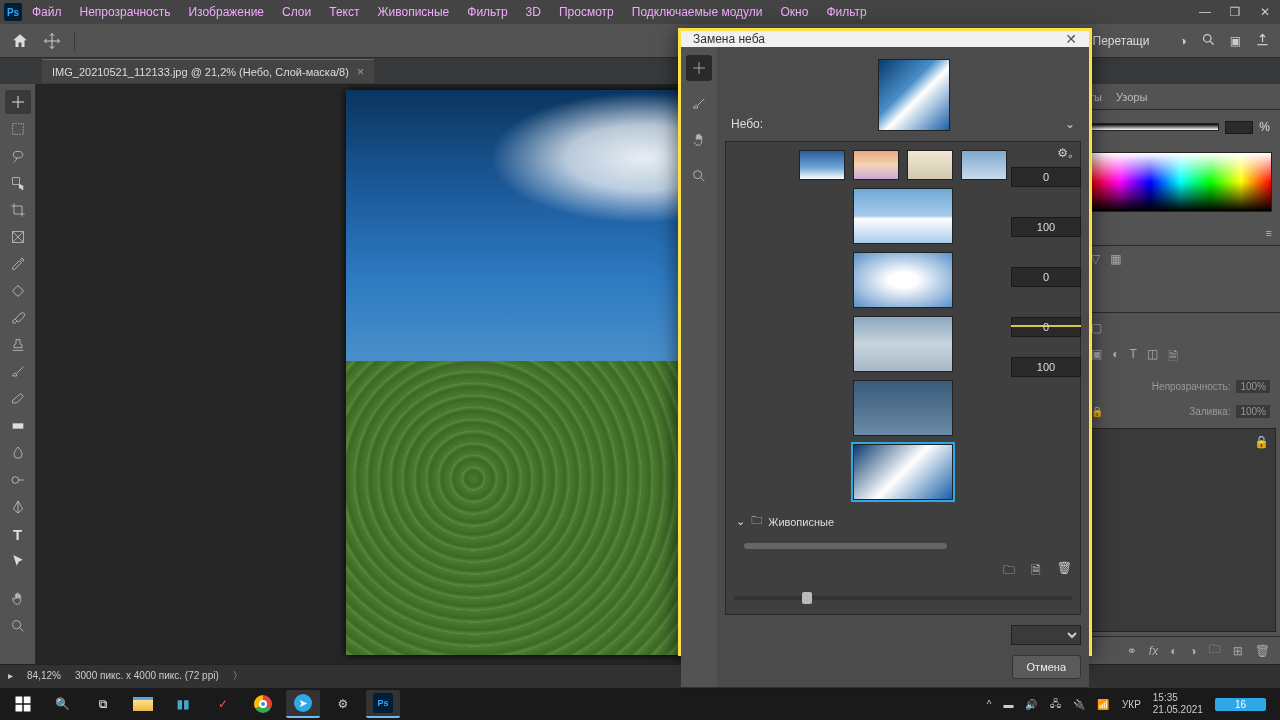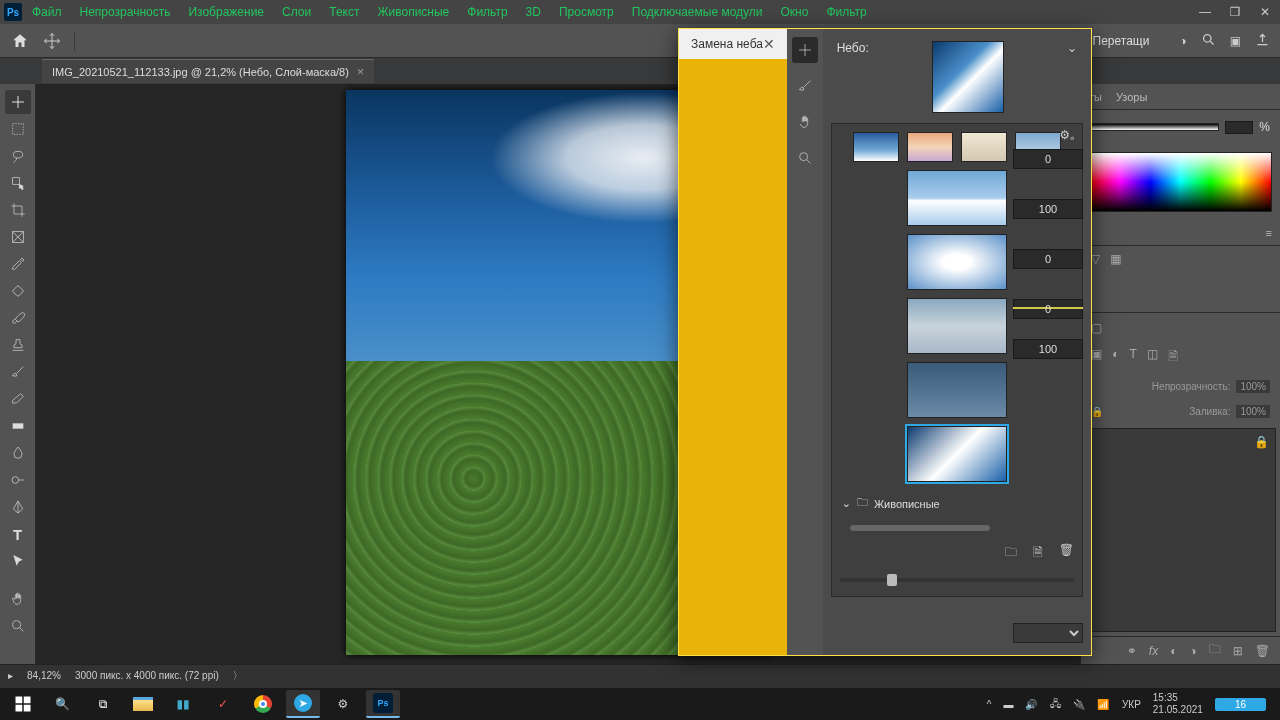--- a/index.html
+++ b/index.html
@@ -1,19 +1,19 @@
 <!DOCTYPE html>
 <html><head>
 <meta charset="utf-8">
 <style>
 *{margin:0;padding:0;box-sizing:border-box;font-family:"Segoe UI",Tahoma,sans-serif;user-select:none}
 body{width:1280px;height:720px;background:#323232;overflow:hidden;position:relative;color:#ddd;font-size:12px}
 .menubar{height:24px;background:#444;display:flex;align-items:center;padding-left:4px;gap:2px}
 .menubar .logo{width:18px;height:18px;background:#001e36;color:#31a8ff;display:flex;align-items:center;justify-content:center;font-weight:bold;font-size:10px;border-radius:2px}
-.menubar .menu-item{padding:3px 8px;color:#22c55e;cursor:pointer;font-size:12px}
+.menubar .menu-item{padding:3px 8px;color:#f0abfc;cursor:pointer;font-size:12px}
 .menubar .win-controls{margin-left:auto;display:flex}
 .menubar .win-btn{width:30px;height:24px;display:flex;align-items:center;justify-content:center;color:#ccc;cursor:pointer}
 .optbar{height:34px;background:#535353;display:flex;align-items:center;padding:0 10px;border-bottom:1px solid #2a2a2a;gap:10px}
 .optbar .home{width:20px;height:20px;display:flex;align-items:center;justify-content:center;color:#ddd}
 .optbar .tool-ind{width:24px;height:24px;display:flex;align-items:center;justify-content:center}
 .optbar .drag{margin-left:auto;color:#ddd;font-size:12px}
 .optbar .right-icons{margin-left:20px;display:flex;gap:14px;align-items:center;color:#ccc}
 .tabbar{height:26px;background:#38393a;display:flex;align-items:center;padding-left:42px}
 .tabbar .tab{background:#444;padding:4px 10px;font-size:11px;color:#ddd;display:flex;align-items:center;gap:8px;border-top:1px solid #666}
 .tabbar .tab .x{color:#999;cursor:pointer;font-size:13px}
@@ -33,29 +33,29 @@
 .rightpanels .adjrow{display:flex;gap:10px;padding:6px 10px;color:#aaa}
 .rightpanels .layerprops{padding:6px 10px;font-size:10px;color:#999;display:flex;justify-content:flex-end;gap:6px;align-items:center}
 .rightpanels .layerbtm{margin-top:auto;height:28px;border-top:1px solid #2a2a2a;display:flex;align-items:center;justify-content:flex-end;gap:12px;padding:0 10px;color:#aaa}
 .statusbar{height:22px;background:#323232;border-top:1px solid #222;display:flex;align-items:center;padding:0 8px;font-size:10px;color:#ccc;gap:14px}
 .taskbar{height:32px;background:#1a1a1a;display:flex;align-items:center;padding:0 6px;gap:6px;position:absolute;bottom:0;left:0;right:0}
 .taskbar .tb{width:34px;height:28px;display:flex;align-items:center;justify-content:center;cursor:pointer;border-radius:2px}
 .taskbar .tb.active{background:#333;border-bottom:2px solid #76b9ed}
 .taskbar .tray{margin-left:auto;display:flex;align-items:center;gap:12px;color:#ccc;font-size:10px;padding-right:8px}
 .taskbar .clock{text-align:left;line-height:1.2}
 
-.dialog{position:absolute;top:28px;left:678px;width:414px;height:628px;background:#eab308;border:1px solid #fde047;box-shadow:0 4px 20px rgba(0,0,0,.6);z-index:50;display:flex;}
+.dialog{position:absolute;top:28px;left:678px;width:414px;height:628px;background:#c2410c;border:3px solid #fde047;box-shadow:0 4px 20px rgba(0,0,0,.6);z-index:50;display:flex;flex-direction:column}
 .dialog .dtitle{height:30px;background:#f0f0f0;color:#333;display:flex;align-items:center;padding:0 12px;font-size:12px}
 .dialog .dtitle .dclose{margin-left:auto;cursor:pointer;font-size:14px;color:#555}
 .dialog .dbody{flex:1;display:flex;background:#4b4b4b}
 .dialog .dtoolcol{width:36px;background:#535353;display:flex;flex-direction:column;align-items:center;padding-top:8px;gap:10px}
 .dialog .dtoolcol .dt{width:26px;height:26px;display:flex;align-items:center;justify-content:center;color:#ddd;cursor:pointer;border-radius:3px}
 .dialog .dtoolcol .dt.active{background:#2a2a2a}
 .dialog .dmain{flex:1;display:flex;flex-direction:column;padding:8px;gap:6px;position:relative}
-.dialog .skyrow{display:flex;align-items:flex-start;gap:14px;padding:4px 6px}
+.dialog .skyrow{display:flex;align-items:flex-end;gap:14px;padding:4px 6px}
 .dialog .skyrow .preview{width:64px;height:64px;background:linear-gradient(135deg,#0b3b6f,#4a8fc9 40%,white 55%,#1960a8);border:1px solid #222}
 .dialog .presets{background:#3f3f3f;border:1px solid #2a2a2a;padding:8px;display:flex;flex-direction:column;gap:8px;position:relative}
 .dialog .preset-row{display:flex;gap:8px;justify-content:center}
 .dialog .thumb{width:46px;height:30px;border:1px solid #222;cursor:pointer}
 .dialog .bigthumb{width:100px;height:56px;border:1px solid #222;cursor:pointer;margin:0 auto}
 .dialog .bigthumb.sel{outline:2px solid #2fa8e6}
 .dialog .gear{position:absolute;top:4px;right:6px;color:#ccc;font-size:12px}
 .dialog .cat{display:flex;align-items:center;gap:6px;padding:4px 2px;color:#ddd;font-size:11px}
 .dialog .sliders{position:absolute;right:8px;top:120px;width:70px;display:flex;flex-direction:column;gap:30px}
 .dialog .slv{background:#2a2a2a;color:#ddd;text-align:center;padding:3px;font-size:11px;border:1px solid #1a1a1a}
@@ -373,20 +373,23 @@
         <div>
             <div class="slv">0</div>
             <div class="yline"></div>
           </div>
         <div class="slv">100</div>
       </div>
 
       <div style="margin-top:auto;display:flex;justify-content:flex-end;padding:4px 0">
         <select style="background:#3a3a3a;border:1px solid #222;color:#ccc;width:70px;height:20px"></select>
       </div>
+      <div style="display:flex;justify-content:flex-end">
+        <button class="cancel">Отмена</button>
+      </div>
     </div>
   </div>
 </div>
 
 <div class="taskbar">
   <div class="tb">
       <svg viewBox="0 0 24 24" width="18" height="18" fill="#fff">
         <rect x="2" y="2" width="9" height="9"></rect>
         <rect x="13" y="2" width="9" height="9"></rect>
         <rect x="2" y="13" width="9" height="9"></rect>

